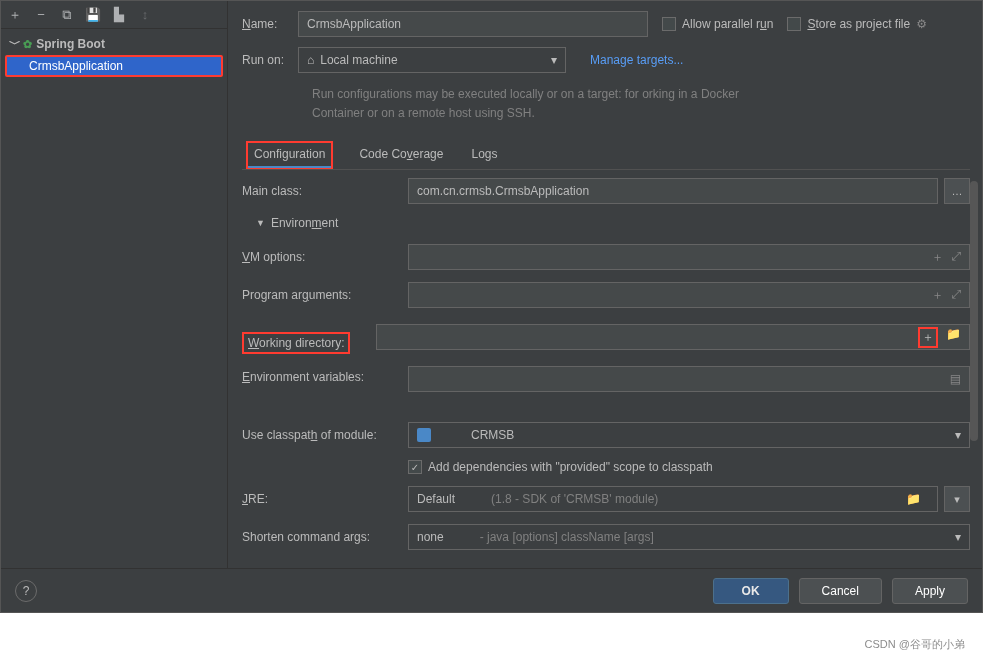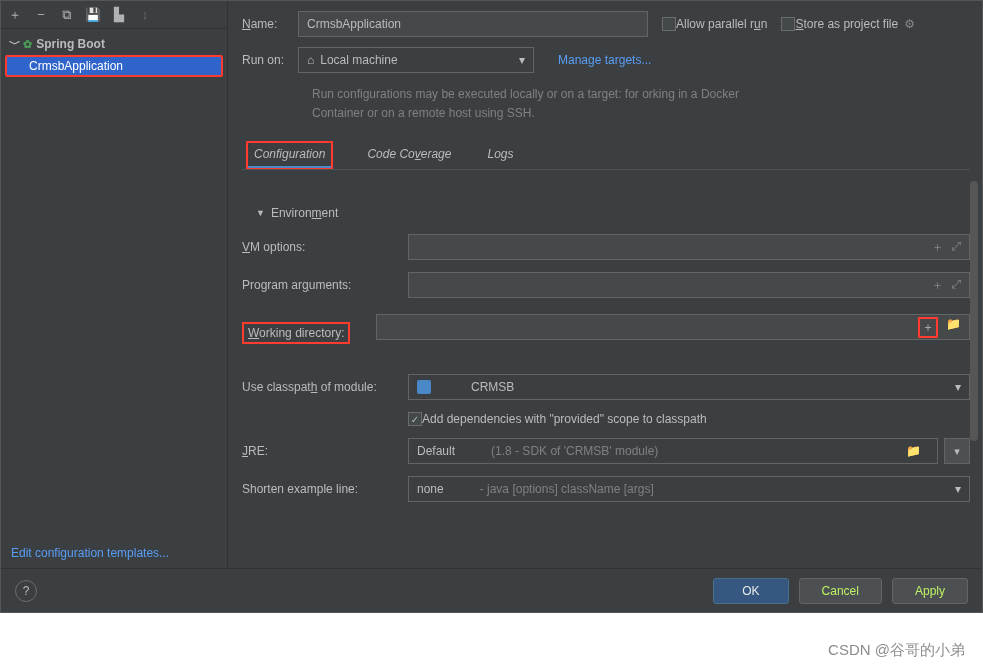--- a/index.html
+++ b/index.html
@@ -19,31 +19,31 @@
 .tree-row .chev { width: 10px; color: #bbb; }
 .tree-row .sb-icon { color: #499c54; font-size: 11px; }
 .tree-row.sel { background: #2f65ca; color: #fff; border: 2px solid #ff3b30; margin: 0 4px; padding-left: 22px; border-radius: 2px; }
 .edit-templates { padding: 8px 10px; color: #589df6; cursor: pointer; }
 .main { flex: 1; display: flex; flex-direction: column; padding: 10px 12px 0 14px; overflow: hidden; position: relative; }
 .row { display: flex; align-items: center; margin-bottom: 10px; }
 .lab { width: 56px; color: #bbb; }
 .lab u { text-decoration: underline; }
 .input { flex: 1; background: #45494a; border: 1px solid #646464; height: 26px; color: #bbb; padding: 0 8px; display: flex; align-items: center; }
 .input input { background: transparent; border: none; color: #bbb; width: 100%; outline: none; font-size: 12px; }
-.chk { display: flex; align-items: center; margin-left: 14px; color: #bbb; white-space: nowrap; }
+.chk { display: flex; align-items: center; gap: 6px; margin-left: 14px; color: #bbb; white-space: nowrap; }
 .chkbox { width: 14px; height: 14px; border: 1px solid #6b6b6b; background: #43494a; display: flex; align-items: center; justify-content: center; font-size: 10px; color: #bbb; }
 .chkbox.checked::after { content: "✓"; }
 .gear { margin-left: 6px; color: #888; cursor: pointer; }
 .runon-row .lab { width: 56px; }
-.combo { background: #3c3f41; border: 1px solid #646464; height: 26px; display: flex; align-items: center; padding: 0 8px; width: 236px; justify-content: space-between; color: #bbb; }
+.combo { background: #3c3f41; border: 1px solid #646464; height: 26px; display: flex; align-items: center; padding: 0 8px; width: 268px; justify-content: space-between; color: #bbb; }
 .combo .home { margin-right: 6px; }
 .combo .cd { color: #bbb; }
 .link { color: #589df6; margin-left: 24px; cursor: pointer; }
 .hint { color: #808080; margin-left: 70px; margin-top: 2px; line-height: 1.6; margin-bottom: 18px; font-size: 12px; width: 440px;}
-.tabs { display: flex; gap: 32px; border-bottom: 1px solid #515151; padding-left: 4px; margin-bottom: 30px; font-style: italic; }
+.tabs { display: flex; gap: 24px; border-bottom: 1px solid #515151; padding-left: 4px; margin-bottom: 8px; }
 .tab { padding: 6px 2px 8px 2px; color: #bbb; cursor: pointer; position: relative; }
 .tab.active { color: #bbb; }
 .tab.active.hl { border: 2px solid #ff3b30; padding: 4px 6px 6px 6px; }
 .tab.active::after { content:""; position:absolute; left:0; right:0; bottom:-1px; height:2px; background:#4a88c7; }
 .form-area { flex:1; overflow:hidden; }
 .frow { display: flex; align-items: center; margin-bottom: 12px; }
 .flab { width: 166px; color: #bbb; }
 .flab u { text-decoration: underline; }
 .flab.hl { border: 2px solid #ff3b30; padding: 2px 4px; width:auto; margin-right: auto; margin-top: 12px; }
 .flab.hl + .finput-wrap { margin-left: 0; }
@@ -59,23 +59,23 @@
 .disclosure .tri { font-size:9px; }
 .combo-full { flex:1; background:#3c3f41; border:1px solid #646464; height:26px; display:flex; align-items:center; padding:0 8px; color:#bbb;gap:32px; }
 .combo-full .mod-icon { width:14px; height:14px; background:#4a88c7; margin-right:8px; border-radius:2px; }
 .combo-full .cd { margin-left:auto; color:#bbb; }
 .combo-full .dim { color:#808080; margin-left:4px; }
 .scrollbar { position:absolute; right:2px; top:60px; bottom:10px; width:10px; }
 .scrollbar .thumb { position:absolute; top:120px; width:8px; height:260px; background:#565656; border-radius:4px; }
 .footer { height: 44px; border-top: 1px solid #323232; display:flex; align-items:center; padding: 0 14px; gap:10px; }
 .footer .help { width:22px; height:22px; border:1px solid #6b6b6b; border-radius:50%; display:flex; align-items:center; justify-content:center; color:#bbb; cursor:pointer; }
 .footer .spacer { flex:1; }
-.btn { height:26px; padding:0 22px; border:1px solid #646464; background:#4c5052; color:#bef264; display:flex; align-items:center; cursor:pointer; border-radius:3px; font-size:12px; }
-.btn.primary { background:#365880; border-color:#4c708c; color:#e8e8e8; font-weight:400; padding:0 28px; }
-.watermark { position:absolute; bottom: 12px; right: 18px; color:#8c8c8c; font-size:15px; }
+.btn { height:26px; padding:0 22px; border:1px solid #646464; background:#4c5052; color:#ffffff; display:flex; align-items:center; cursor:pointer; border-radius:3px; font-size:12px; }
+.btn.primary { background:#365880; border-color:#4c708c; color:#e8e8e8; font-weight:700; padding:0 28px; }
+.watermark { position:absolute; bottom: 20px; right: 18px; color:#8c8c8c; font-size:11px; }
 </style>
 </head>
 <body>
 
 <div class="dialog">
   <div class="body">
     <div class="sidebar">
       <div class="toolbar">
         <span class="ticon">＋</span>
         <span class="ticon">−</span>
@@ -88,21 +88,20 @@
         <div class="tree-row group">
           <span class="chev">﹀</span>
           <span class="sb-icon">✿</span>
           <span>Spring Boot</span>
         </div>
         <div class="tree-row sel">
           <span>CrmsbApplication</span>
         </div>
       </div>
       <div style="flex:1"></div>
-      <div class="edit-templates">Edit configuration templates...</div>
     </div>
 
     <div class="main">
       <div class="row">
         <span class="lab"><u>N</u>ame:</span>
         <div class="input" style="width:350px; flex:0 0 350px;">
           <input value="CrmsbApplication" style="">
         </div>
         <label class="chk">
           <span class="chkbox"></span>
@@ -125,20 +124,29 @@
       </div>
       <div class="hint">Run configurations may be executed locally or on a target: for orking in a Docker Container or on a remote host using SSH.</div>
 
       <div class="tabs">
         <div class="tab active hl">Configuration</div>
         <div class="tab">Code Co<u>v</u>erage</div>
         <div class="tab">Logs</div>
       </div>
 
       <div class="form-area">
+        <div class="frow">
+          <span class="flab">Main class:</span>
+          <div class="finput-wrap">
+            <div class="finput ro">
+                <span>com.cn.crmsb.CrmsbApplication</span>
+              </div>
+            <div class="btn-sq">…</div>
+          </div>
+        </div>
 
         <div class="disclosure">
           <span class="tri">▼</span>
           <span>Environ<u>m</u>ent</span>
         </div>
 
         <div class="frow">
           <span class="flab"><u>V</u>M options:</span>
           <div class="finput-wrap">
               <div class="finput">
@@ -167,20 +175,30 @@
           <div class="finput-wrap" style="margin-left:26px;">
             <div class="finput wd">
                 <span class="tail">
                   <span class="plus">＋</span>
                   <span>📁</span>
                 </span>
               </div>
           </div>
         </div>
 
+        <div class="frow env-row">
+          <span class="flab"><u>E</u>nvironment variables:</span>
+          <div class="finput-wrap">
+              <div class="finput">
+                <span class="tail">
+                  <span>▤</span>
+                </span>
+              </div>
+            </div>
+        </div>
 
         <div style="height:18px"></div>
 
         <div class="frow">
           <span class="flab">Use classpat<u>h</u> of module:</span>
           <div class="finput-wrap">
             <div class="combo-full">
               <span class="mod-icon"></span>
               <span>CRMSB</span>
               <span class="cd">▾</span>
@@ -202,21 +220,21 @@
             <div class="combo-full">
               <span>Default</span>
               <span class="dim">(1.8 - SDK of 'CRMSB' module)</span>
               <span class="cd" style="margin-left:auto;margin-right:8px;color:#888">📁</span>
             </div>
             <div class="btn-sq">▾</div>
           </div>
         </div>
 
         <div class="frow">
-          <span class="flab">Shorten example line:</span>
+          <span class="flab">Shorten command args:</span>
           <div class="finput-wrap">
             <div class="combo-full">
               <span>none</span>
               <span class="dim">- java [options] className [args]</span>
               <span class="cd">▾</span>
             </div>
           </div>
         </div>
       </div>
 

